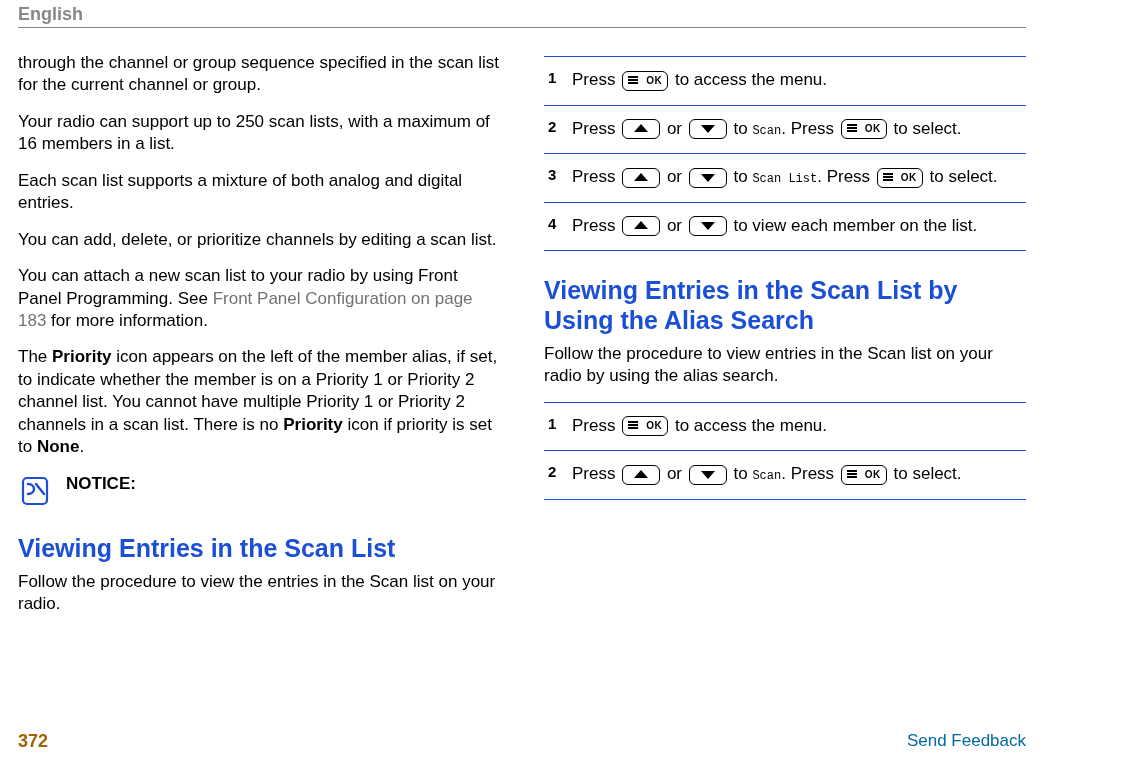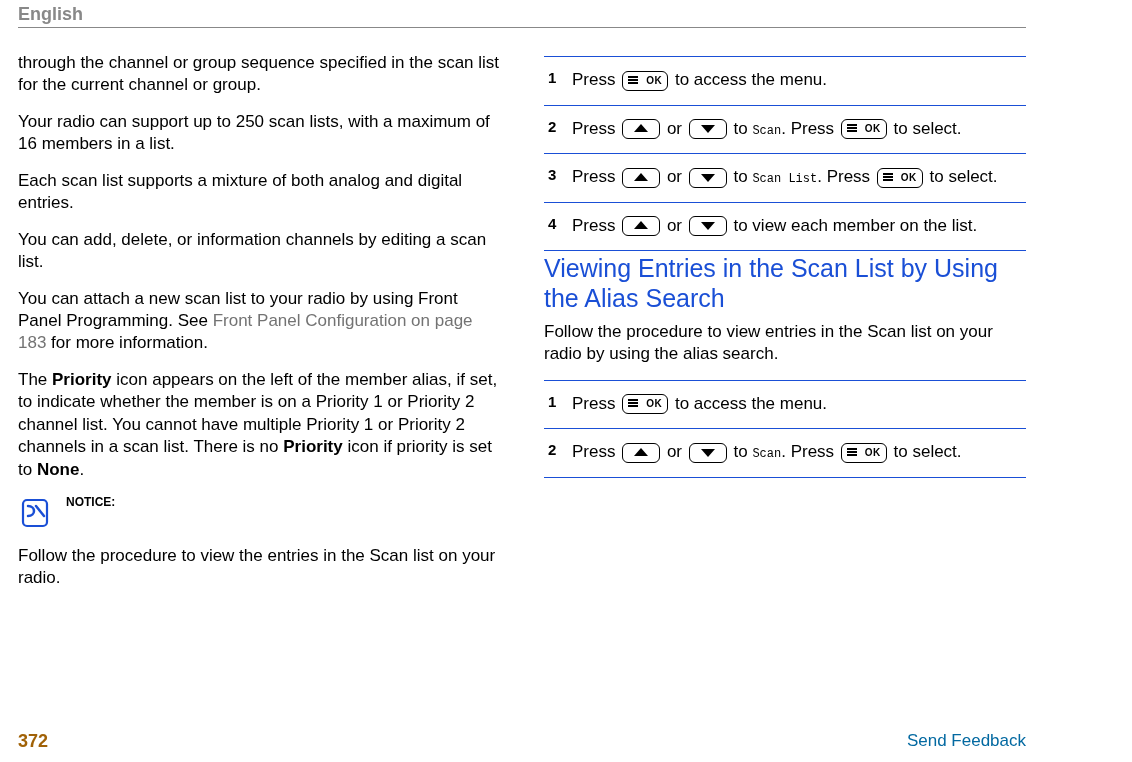--- a/index.html
+++ b/index.html
@@ -37,36 +37,36 @@
   }
   .col p {
     margin: 0 0 14px 0;
   }
   .link {
     color: #737373;
     text-decoration: none;
   }
   .h2 {
     color: #1a4fd6;
-    font-weight: normal;
+    font-weight: bold;
     font-size: 25px;
     line-height: 1.2;
-    margin: 2px 0 8px 0;
+    margin: 24px 0 8px 0;
   }
   .notice-row {
     display: flex;
     align-items: flex-start;
     gap: 12px;
     margin-bottom: 14px;
   }
   .notice-icon svg {
     display: block;
   }
   .notice-text {
-    font-size: 12px;
+    font-size: 17px;
   }
   .notice-text .ntitle {
     font-weight: bold;
   }
 
   .steps {
     border-top: 1.4px solid #1a4fd6;
     margin-top: 4px;
   }
   .step {
@@ -168,41 +168,42 @@
 
 <div class="page">
   <div class="header">English</div>
 
   <div class="columns">
 
     <div class="col">
       <p>through the channel or group sequence specified in the scan list for the current channel or group.</p>
       <p>Your radio can support up to 250 scan lists, with a maximum of 16 members in a list.</p>
       <p>Each scan list supports a mixture of both analog and digital entries.</p>
-      <p>You can add, delete, or information channels by editing a scan list.</p>
+      <p>You can add, delete, or prioritize channels by editing a scan list.</p>
       <p>
         <span>You can attach a new scan list to your radio by using Front Panel Programming. See </span><a class="link">Front Panel Configuration on page 183</a><span> for more information.</span>
       </p>
       <p>
         <span>The </span><b>Priority</b><span> icon appears on the left of the member alias, if set, to indicate whether the member is on a Priority 1 or Priority 2 channel list. You cannot have multiple Priority 1 or Priority 2 channels in a scan list. There is no </span><b>Priority</b><span> icon if priority is set to </span><b>None</b><span>.</span>
       </p>
 
       <div class="notice-row">
         <span class="notice-icon">
           <svg width="36" height="36" viewBox="0 0 36 36">
             <rect x="5" y="5" width="24" height="26" rx="4" ry="4" fill="none" stroke="#1a4fd6" stroke-width="2.2"></rect>
             <path d="M18 11 L26 21" stroke="#1a4fd6" stroke-width="2.5" stroke-linecap="round" fill="none"></path>
             <path d="M10 11 C18 11 18 21 10 21" stroke="#1a4fd6" stroke-width="2.5" stroke-linecap="round" fill="none"></path>
           </svg>
         </span>
         <div class="notice-text">
           <span class="ntitle">NOTICE:</span><br>
         </div>
       </div>
 
+      <div class="h2">Viewing Entries in the Scan List</div>
       <p>Follow the procedure to view the entries in the Scan list on your radio.</p>
     </div>
 
     <div class="col">
       <div class="steps">
 
         <div class="step">
           <div class="step-num">1</div>
           <div class="step-body">
             <span>Press </span><span class="btn btn-ok"></span><span> to access the menu.</span>

